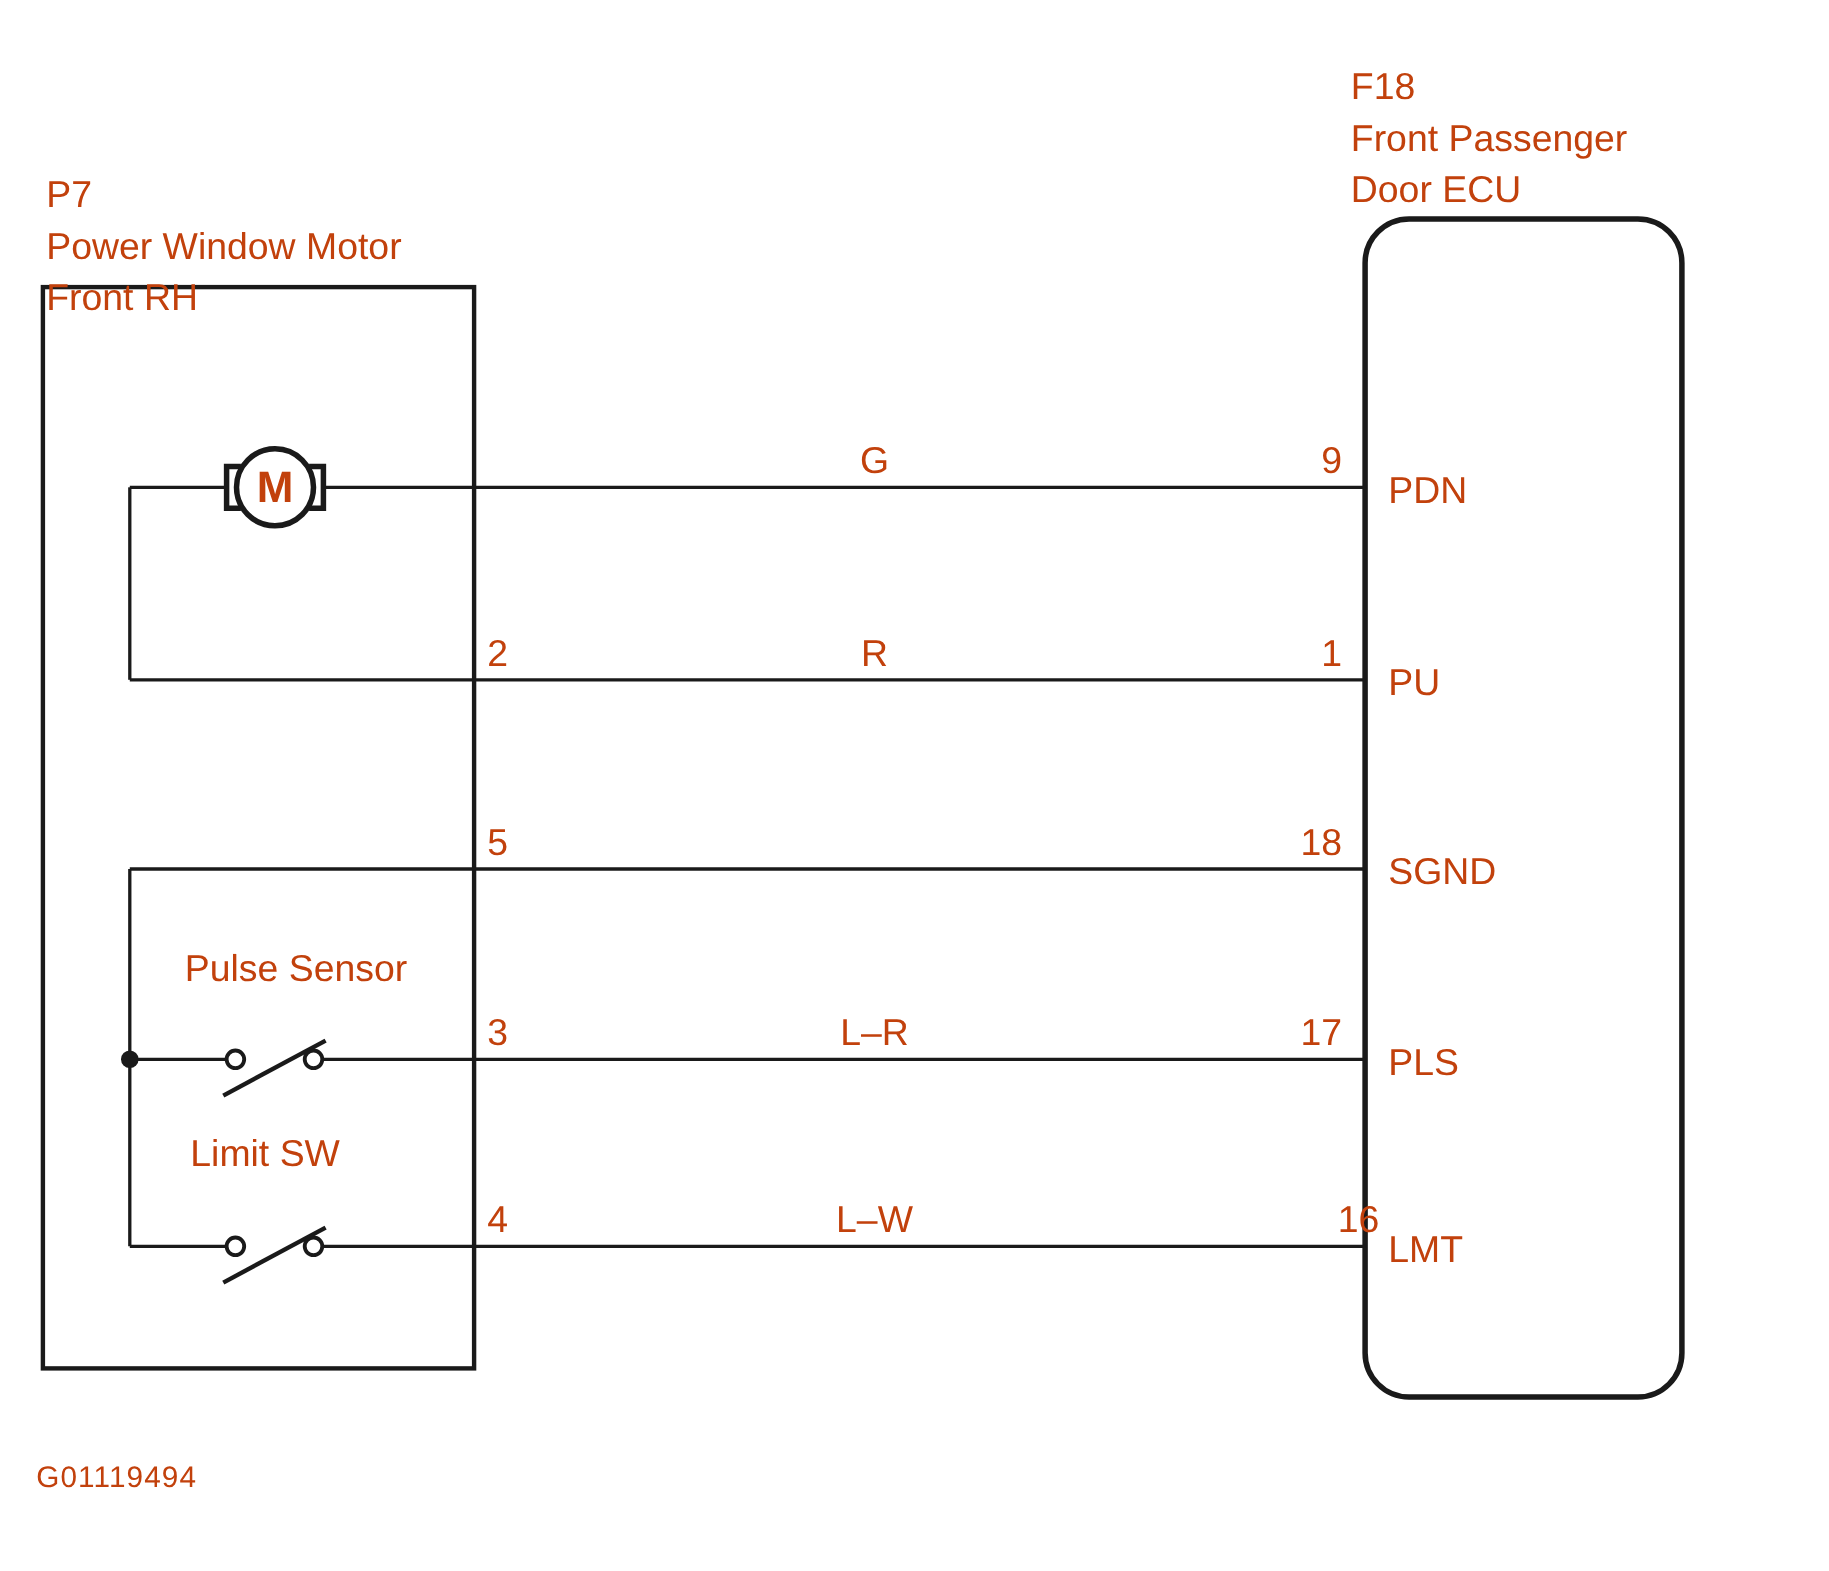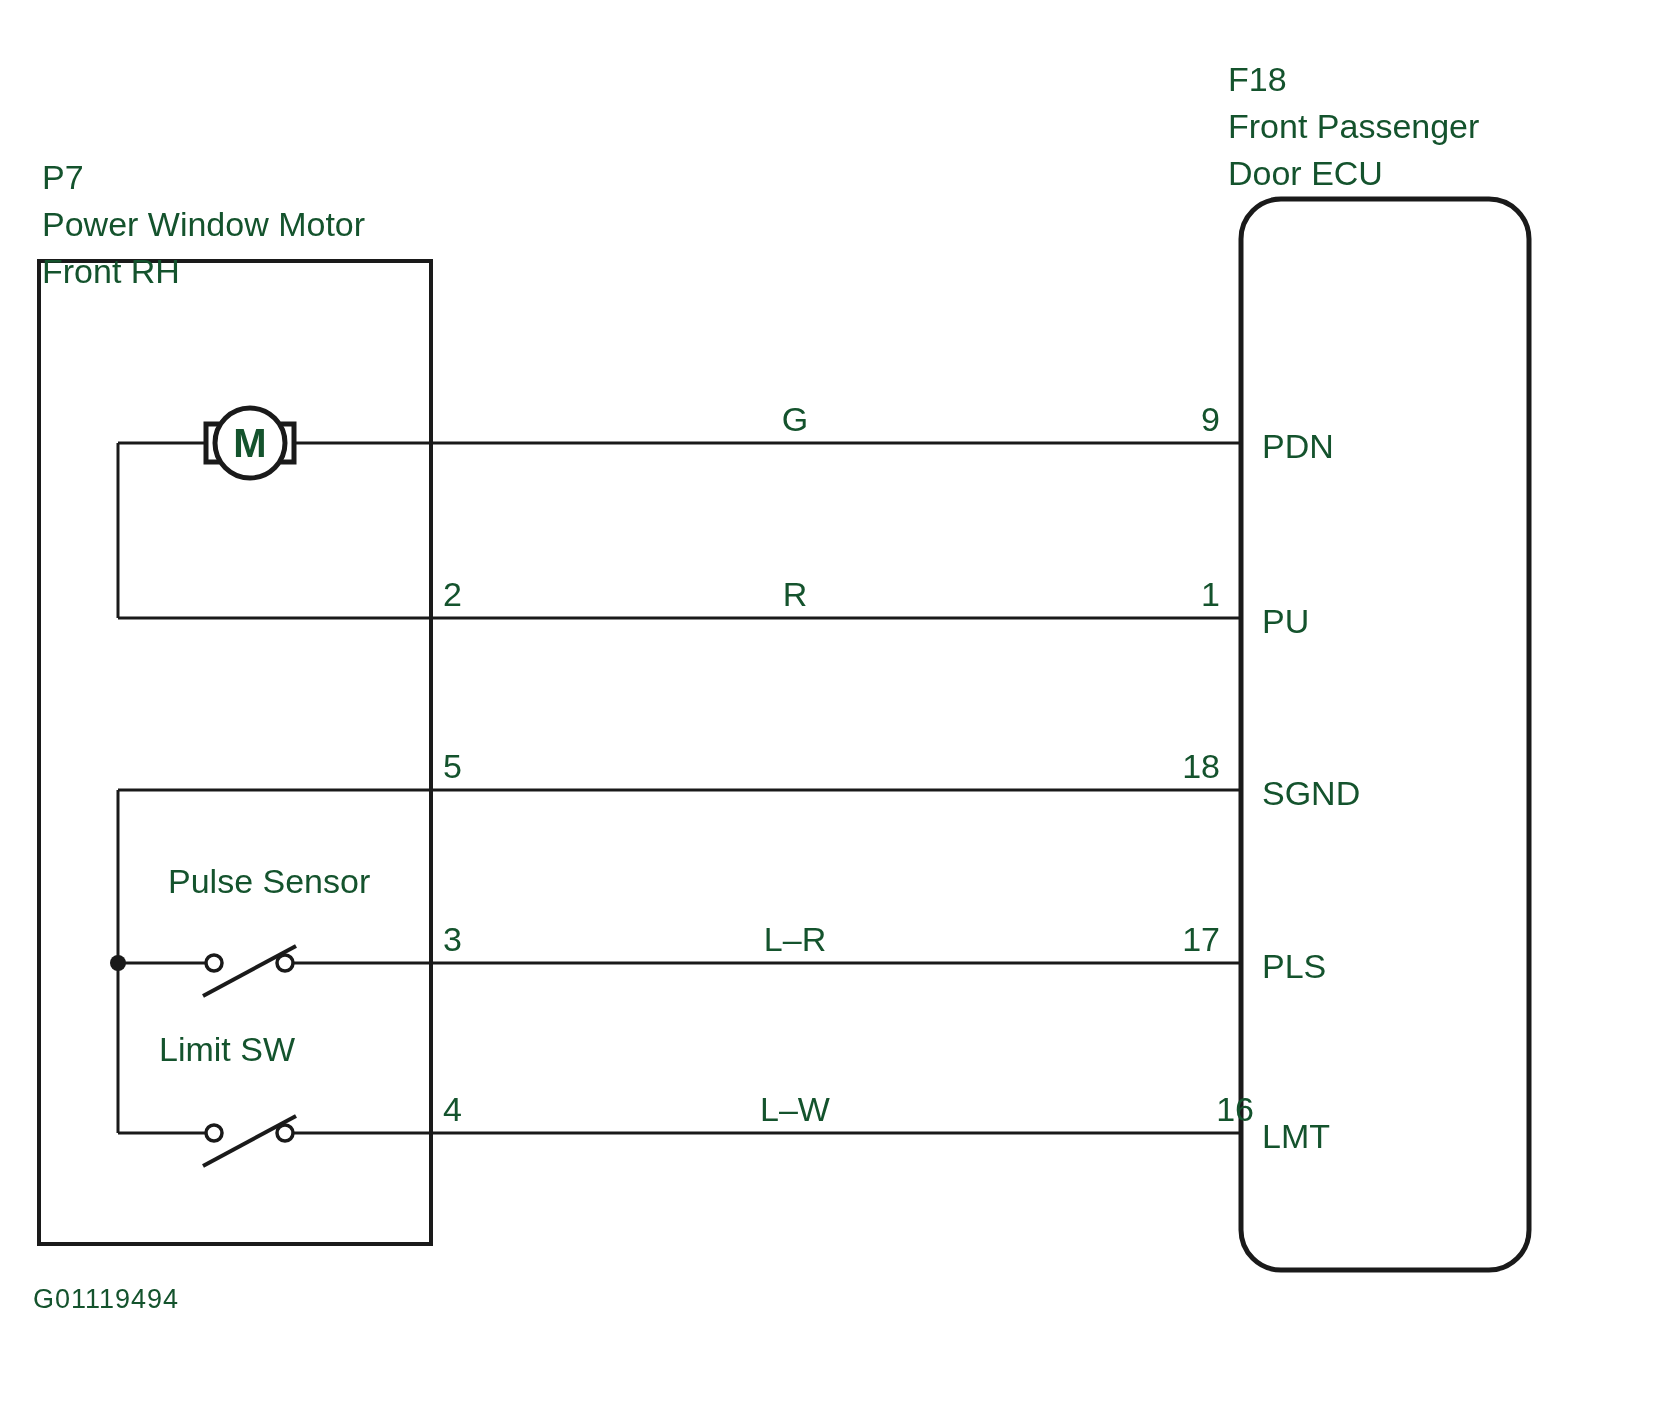--- a/index.html
+++ b/index.html
@@ -19,21 +19,21 @@
   svg.wires {
     position: absolute;
     left: 0;
     top: 0;
   }
   .lbl {
     position: absolute;
     font-size: 34px;
     line-height: 46px;
     white-space: nowrap;
-    color: #14532d;
+    color: #c2410c;
   }
   .header-block div {
     font-size: 34px;
     line-height: 47px;
     white-space: nowrap;
   }
   .wire-color {
     width: 300px;
     text-align: center;
   }
@@ -45,20 +45,21 @@
     width: 60px;
     text-align: center;
     font-weight: bold;
     font-size: 40px;
     line-height: 46px;
   }
   .figure-id {
     font-size: 27px;
     line-height: 32px;
     letter-spacing: 1px;
+    margin-top: 44px;
   }
 </style>
 </head>
 <body>
 
 <div class="canvas">
 
   <svg class="wires" width="1663" height="1428" viewBox="0 0 1663 1428">
     <g stroke="#1a1a1a" fill="none">
 
@@ -108,21 +109,21 @@
     <div>Front RH</div>
   </div>
 
   <div class="lbl header-block" style="left:1228px; top:56px;">
     <div>F18</div>
     <div>Front Passenger</div>
     <div>Door ECU</div>
   </div>
 
   <div class="lbl" style="left:168px; top:858px;">Pulse Sensor</div>
-  <div class="lbl" style="left:159px; top:1026px;">Limit SW</div>
+  <div class="lbl" style="left:173px; top:1026px;">Limit SW</div>
 
   <div class="lbl wire-color" style="left:645px; top:396px;">G</div>
   <div class="lbl pin-right" style="left:1130px; top:396px;">9</div>
   <div class="lbl" style="left:1262px; top:423px;">PDN</div>
 
   <div class="lbl" style="left:443px; top:571px;">2</div>
   <div class="lbl wire-color" style="left:645px; top:571px;">R</div>
   <div class="lbl pin-right" style="left:1130px; top:571px;">1</div>
   <div class="lbl" style="left:1262px; top:598px;">PU</div>
 

